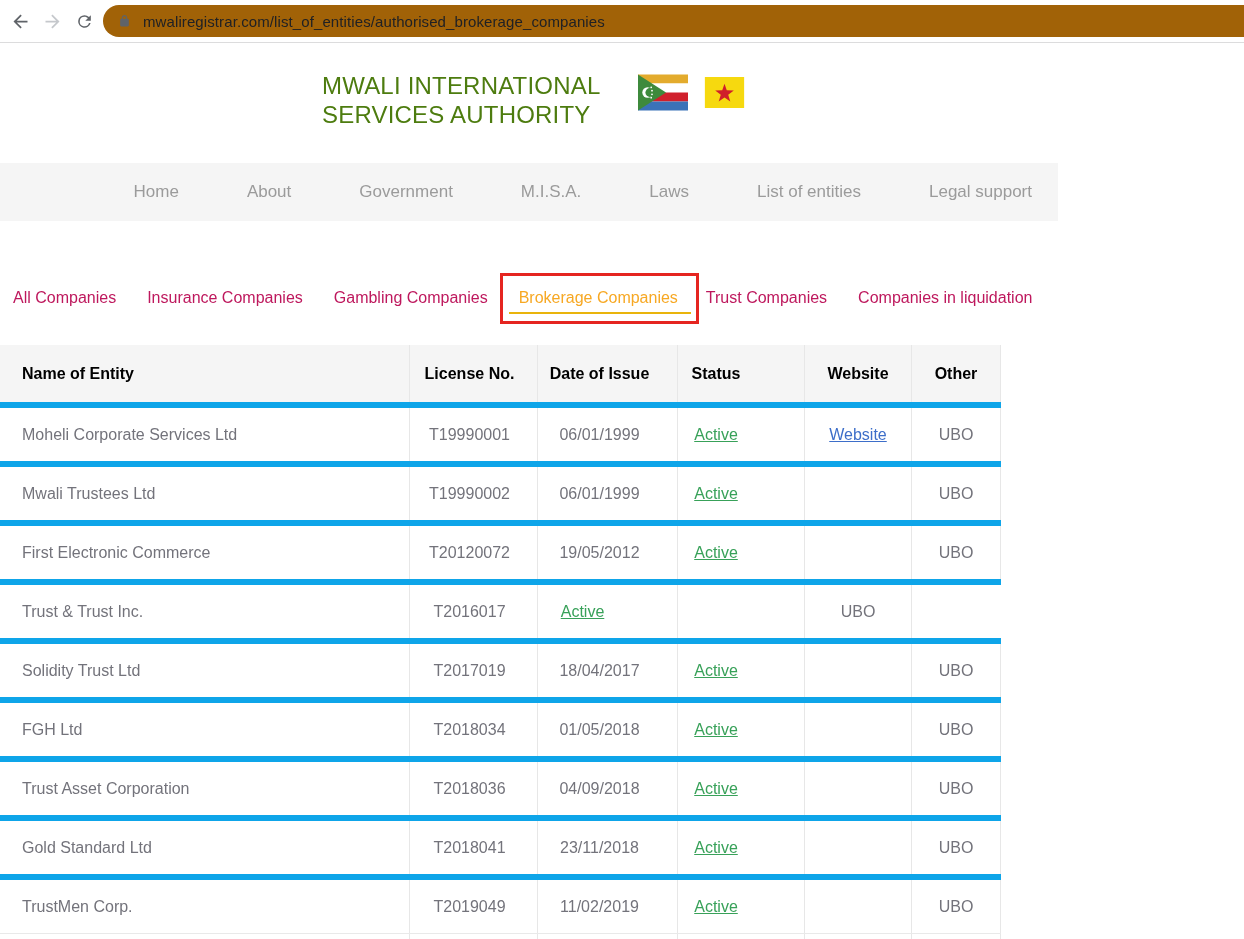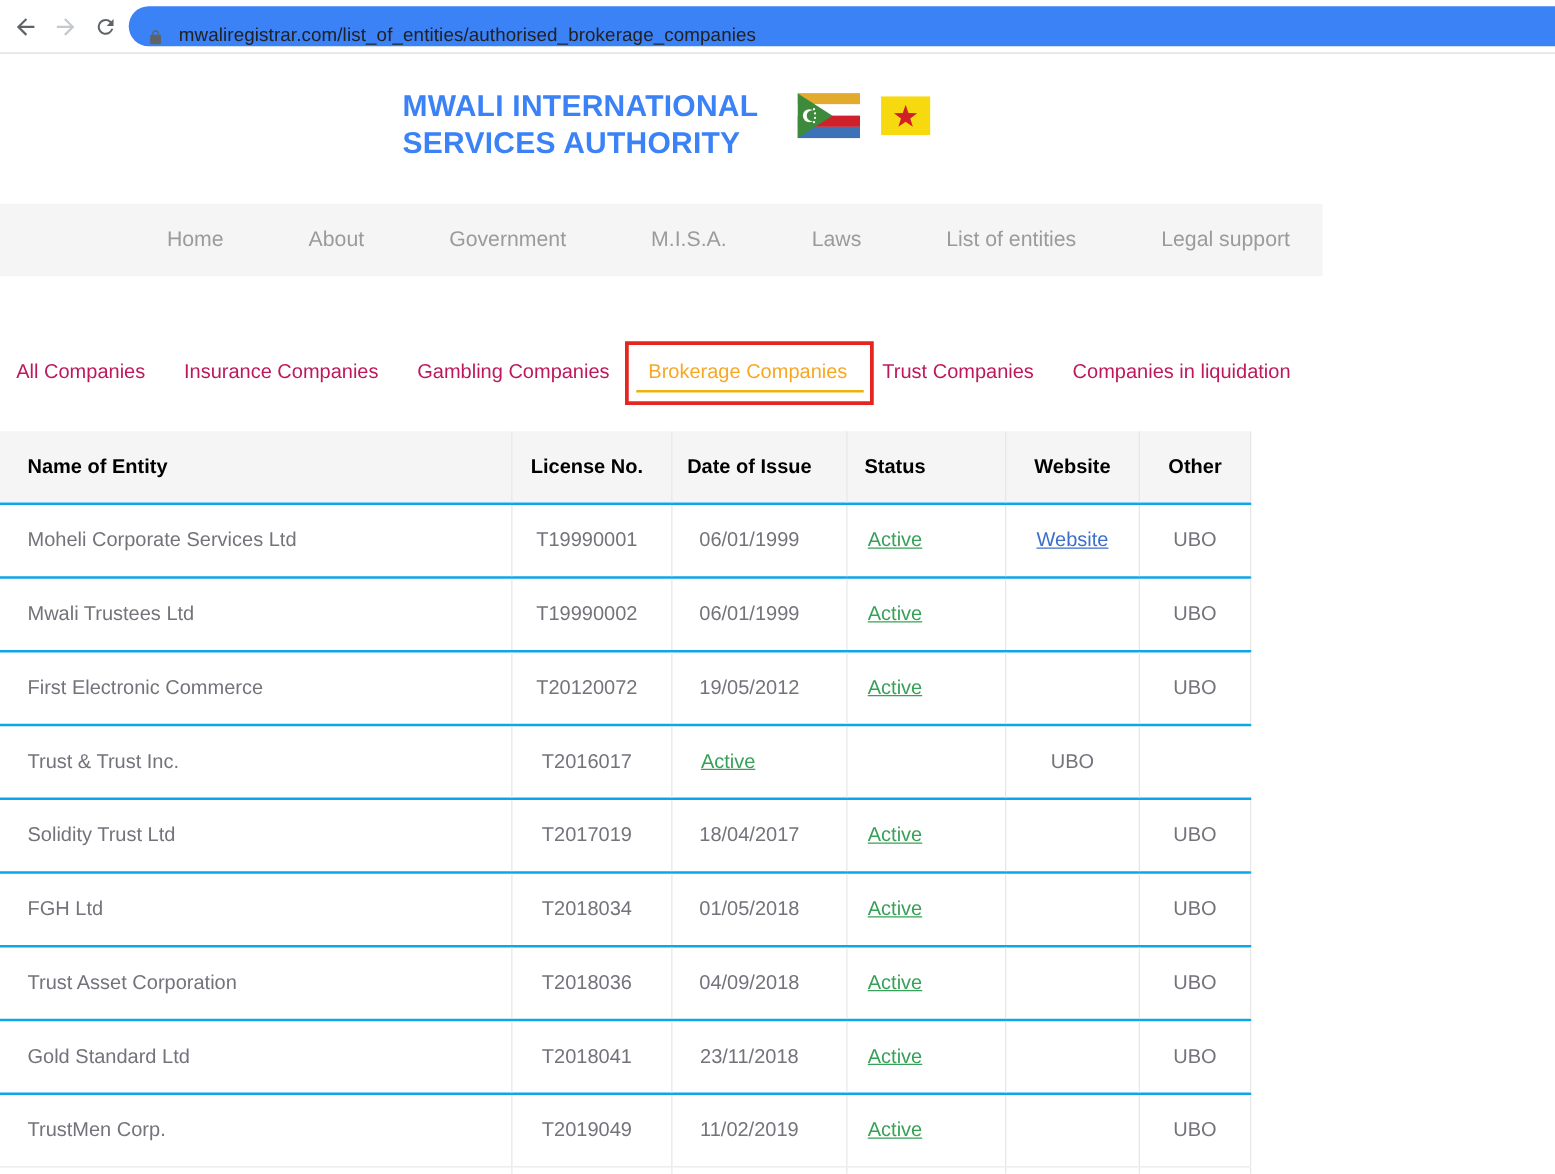--- a/index.html
+++ b/index.html
@@ -8,42 +8,42 @@
     background:#ffffff;font-family:"Liberation Sans",sans-serif;
     -webkit-font-smoothing:antialiased;
   }
   
   .browser-bar{position:absolute;top:0;left:0;width:1244px;height:42px;background:#fff;border-bottom:1px solid #dcdcdd;}
   .nav-btn{position:absolute;top:9px;width:24px;height:24px;display:flex;align-items:center;justify-content:center;cursor:pointer;}
   .nav-btn svg{display:block;}
   .btn-back{left:8px;}
   .btn-fwd{left:40px;}
   .btn-refresh{left:72px;}
-  .url-pill{position:absolute;left:103px;right:0;top:5px;height:32px;background:#3b82f6;border-radius:16px 0 0 16px;display:flex;align-items:flex-end;padding-left:15px;box-sizing:border-box;}
+  .url-pill{position:absolute;left:103px;right:0;top:5px;height:32px;background:#a16207;border-radius:16px 0 0 16px;display:flex;align-items:center;padding-left:15px;box-sizing:border-box;}
   .lock-wrap{display:flex;align-items:center;margin-right:12px;}
   .url-text{font-size:15px;color:#202124;letter-spacing:.1px;white-space:nowrap;}
   
-  .site-title{position:absolute;left:322px;top:71px;font-size:24px;line-height:29px;font-weight:700;color:#3b82f6;letter-spacing:.2px;}
+  .site-title{position:absolute;left:322px;top:71px;font-size:24px;line-height:29px;font-weight:400;color:#4d7c0f;letter-spacing:.2px;}
   .flag{position:absolute;display:block;}
   .flag-comoros{left:638px;top:74px;width:50px;height:37px;}
   .flag-mwali{left:704px;top:77px;width:41px;height:31px;}
   
   .main-nav{position:absolute;top:163px;left:0;width:1058px;height:58px;background:#f5f5f5;display:flex;align-items:center;justify-content:flex-end;gap:68px;padding-right:26px;box-sizing:border-box;}
   .nav-item{font-size:17px;color:#9b9b9b;text-decoration:none;cursor:pointer;white-space:nowrap;}
   
   .tabs{position:absolute;top:265px;left:0;width:1244px;height:66px;display:flex;align-items:center;gap:31px;padding-left:13px;box-sizing:border-box;}
   .tab{font-size:16px;color:#be185d;text-decoration:none;cursor:pointer;white-space:nowrap;}
   .red-box{position:relative;border:3px solid #e52520;padding:13px 18px 14px 16px;margin-left:-19px;margin-right:-24px;}
   .tab-active{color:#f7a823;}
   .tab-underline{position:absolute;left:6px;right:5px;bottom:7px;height:2px;background:#e9b40c;}
   
   .etable{position:absolute;top:345px;left:0;width:1001px;}
   .trow{display:grid;grid-template-columns:410px 128px 140px 127px 107px 89px;width:1001px;box-sizing:border-box;}
   .thead{background:#f5f5f5;height:57px;}
-  .tdata{background:#fff;height:59px;border-top:2px solid #0ea5e9;}
+  .tdata{background:#fff;height:59px;border-top:6px solid #0ea5e9;}
   .tdata:last-child{border-top:1px solid #e9e9e9;}
   .cell{display:flex;align-items:center;justify-content:center;border-right:1px solid #e7e7e7;box-sizing:border-box;font-size:16px;color:#73737b;overflow:hidden;}
   .thead .cell{font-weight:700;color:#000000;}
   .c0{justify-content:flex-start;padding-left:22px;}
   .c1{padding-right:8px;}
   .c2{padding-right:16px;}
   .c3{padding-right:50px;}
   .status-link{color:#38a159;text-decoration:underline;cursor:pointer;}
   .website-link{color:#3d6ec9;text-decoration:underline;cursor:pointer;}
 </style>

